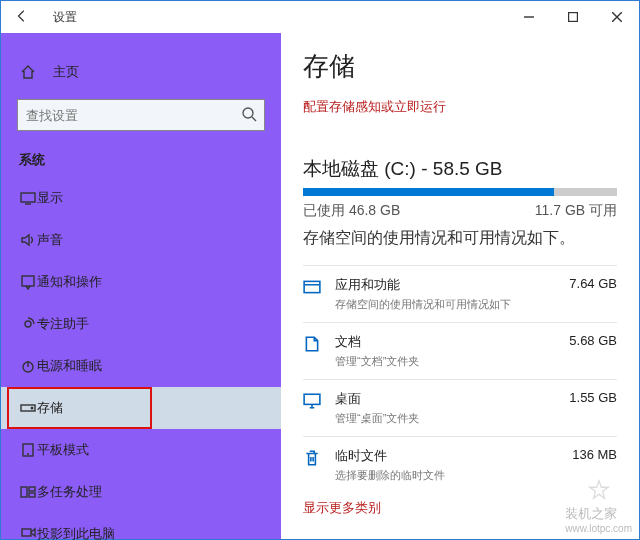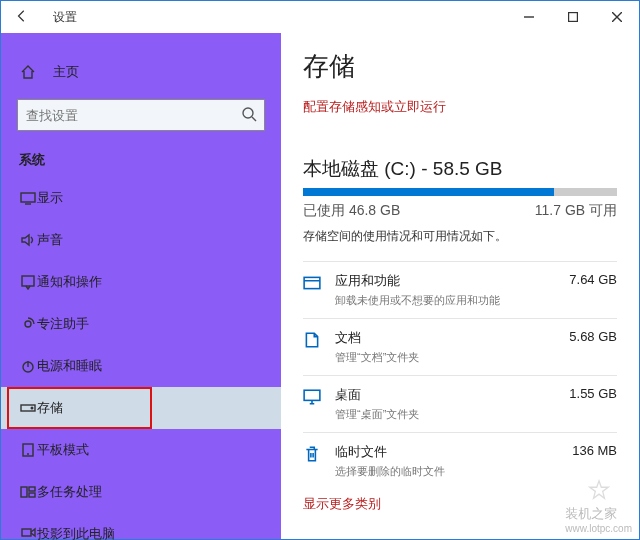--- a/index.html
+++ b/index.html
@@ -23,21 +23,21 @@
 .nav-item { display: flex; align-items: center; gap: 0; padding: 12px 18px; font-size: 13px; color: #222; cursor: pointer; position: relative; }
 .nav-item.active { background: #d0dbe8; }
 .nav-item .redbox { position: absolute; left: 6px; top: 0; width: 145px; height: 100%; border: 2px solid #d11; pointer-events: none; }
 .main { flex: 1; padding: 16px 22px 0 22px; overflow: auto; }
 .h1 { font-size: 26px; font-weight: 400; color: #222; margin-bottom: 14px; }
 .link { color: #b91c1c; font-size: 13px; cursor: pointer; }
 .disk-title { margin-top: 40px; font-size: 19px; color: #222; margin-bottom: 6px; }
 .bar { width: 100%; height: 8px; background: #ccc; display: flex; margin-bottom: 6px; }
 .bar .fill { background: #0078d4; }
 .bar-labels { display: flex; justify-content: space-between; font-size: 14px; color: #555; margin-bottom: 8px; }
-.desc { font-size: 12px; color: #333; margin-bottom: 16px; }
+.desc { font-size: 16px; color: #333; margin-bottom: 16px; }
 .cat { display: flex; align-items: flex-start; gap: 12px; padding: 10px 0 4px 0; border-top: 1px solid #e5e5e5; }
 .cat:first-of-type { border-top: 1px solid #e5e5e5; }
 .cat .cicon { width: 20px; color: #0067c0; margin-top: 2px; }
 .cat .cbody { flex: 1; }
 .cat .crow { display: flex; justify-content: space-between; font-size: 13px; color: #222; }
 .cat .csub { font-size: 11px; color: #777; margin-top: 3px; margin-bottom: 6px; }
 .more { margin-top: 6px; }
 .watermark { position: absolute; right: 8px; bottom: 6px; font-size: 13px; color: #bbb; display: flex; align-items: center; gap: 4px; pointer-events: none; flex-direction: column; }
 .watermark svg { opacity: .5; }
 .watermark .url { font-size: 10px; display: block; }
@@ -195,21 +195,21 @@
       <div class="cat">
         <div class="cicon"><svg width="18" height="18" viewBox="0 0 16 16">
               <rect x="1" y="3" width="14" height="10"></rect>
               <path d="M1 6 H15 M4 4.5 H4.01 M6 4.5 H6.01"></path>
             </svg></div>
         <div class="cbody">
           <div class="crow">
               <span>应用和功能</span>
               <span>7.64 GB</span>
             </div>
-          <div class="csub">卸载未使用或不想要的应用和功能</div>
+          <div class="csub">存储空间的使用情况和可用情况如下</div>
         </div>
       </div>
       <div class="cat">
         <div class="cicon"><svg width="18" height="18" viewBox="0 0 16 16">
               <path d="M3 2 H10 L13 5 V14 H3 Z"></path>
               <path d="M10 2 V5 H13"></path>
             </svg></div>
         <div class="cbody">
           <div class="crow">
               <span>文档</span>

